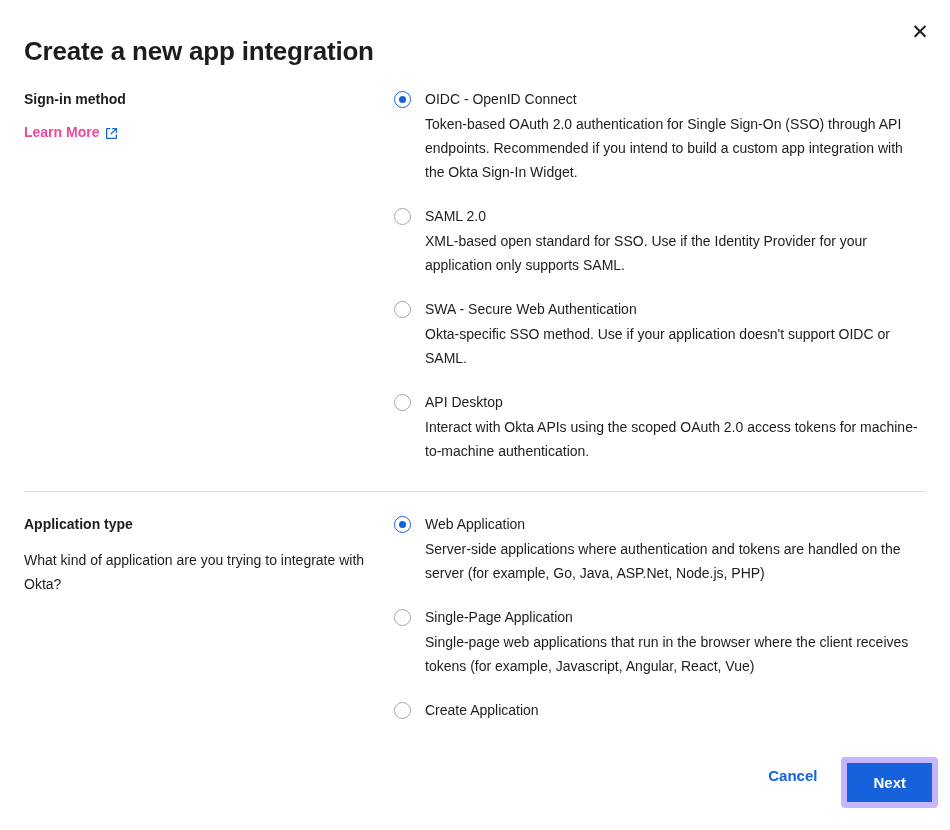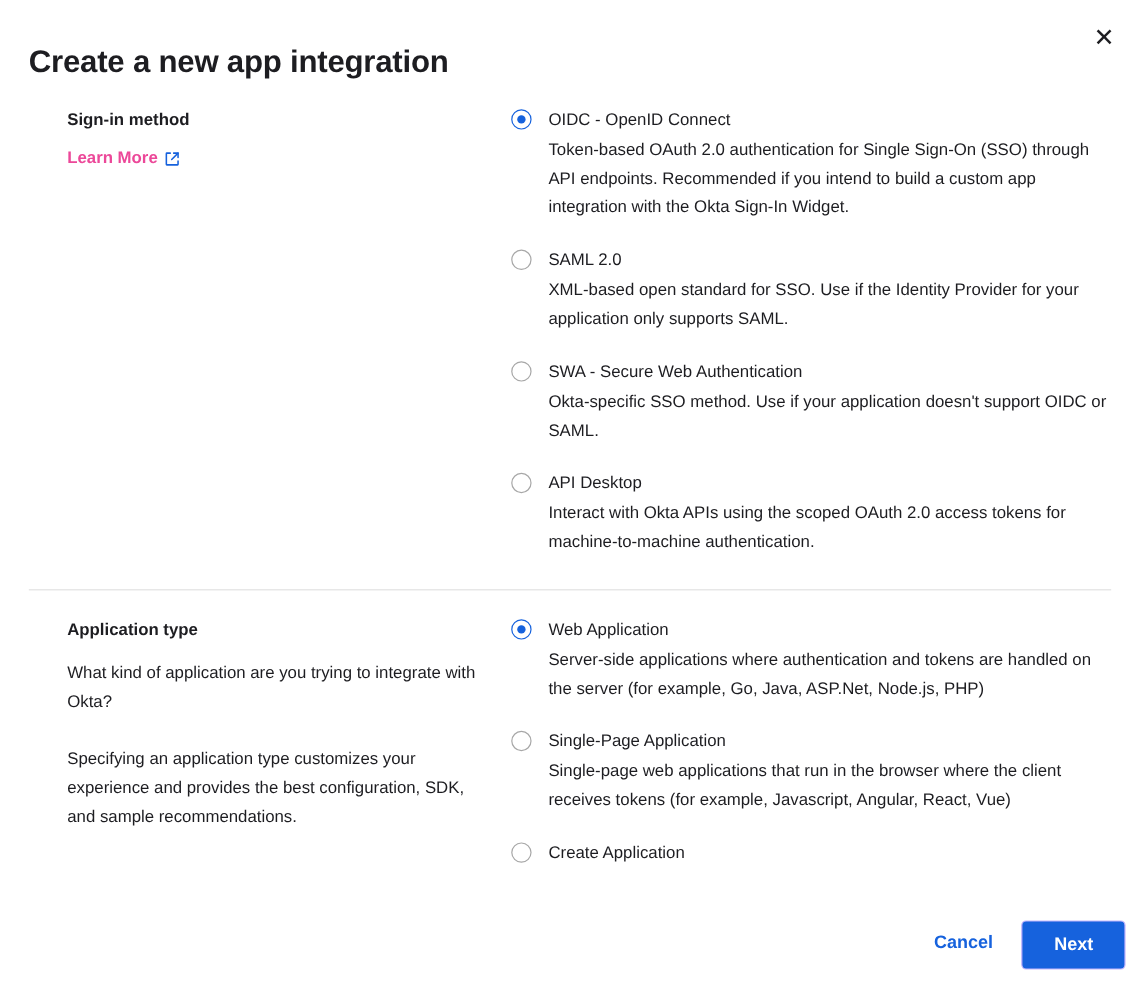--- a/index.html
+++ b/index.html
@@ -38,21 +38,20 @@
     font-size: 26px;
     font-weight: bold;
     letter-spacing: -0.2px;
     color: #1d1d21;
     padding: 36px 0 0 24px;
     margin: 0;
   }
   .section {
     display: flex;
     padding: 22px 24px 0 24px;
-    margin-left: 32px;
   }
   .section-left {
     width: 370px;
     flex: 0 0 370px;
     padding-right: 24px;
   }
   .section-right {
     flex: 1 1 auto;
     padding-top: 0;
   }
@@ -157,21 +156,21 @@
     border: none;
     background: transparent;
     color: #1662dd;
     font-size: 15px;
     font-weight: bold;
     cursor: pointer;
     padding: 10px 6px;
     font-family: "Liberation Sans", sans-serif;
   }
   .btn-next {
-    border: 1px solid #c4b5fd;
+    border: 6px solid #c4b5fd;
     background: #1662dd;
     color: #ffffff;
     font-size: 15px;
     font-weight: bold;
     border-radius: 4px;
     padding: 11px 26px;
     cursor: pointer;
     font-family: "Liberation Sans", sans-serif;
   }
 </style>
@@ -234,21 +233,20 @@
 
     </div>
   </div>
 
   <div class="divider"></div>
 
   <div class="section">
     <div class="section-left">
       <div class="section-label">Application type</div>
       <p class="helper-text">What kind of application are you trying to integrate with Okta?</p>
-      <p class="helper-text">Specifying an application type customizes your experience and provides the best configuration, SDK, and sample recommendations.</p>
     </div>
     <div class="section-right">
 
       <div class="radio-row">
         <span class="radio checked"></span>
         <span class="radio-body">
           <span class="radio-label">Web Application</span>
           <span class="radio-desc">Server-side applications where authentication and tokens are handled on the server (for example, Go, Java, ASP.Net, Node.js, PHP)</span>
         </span>
       </div>

